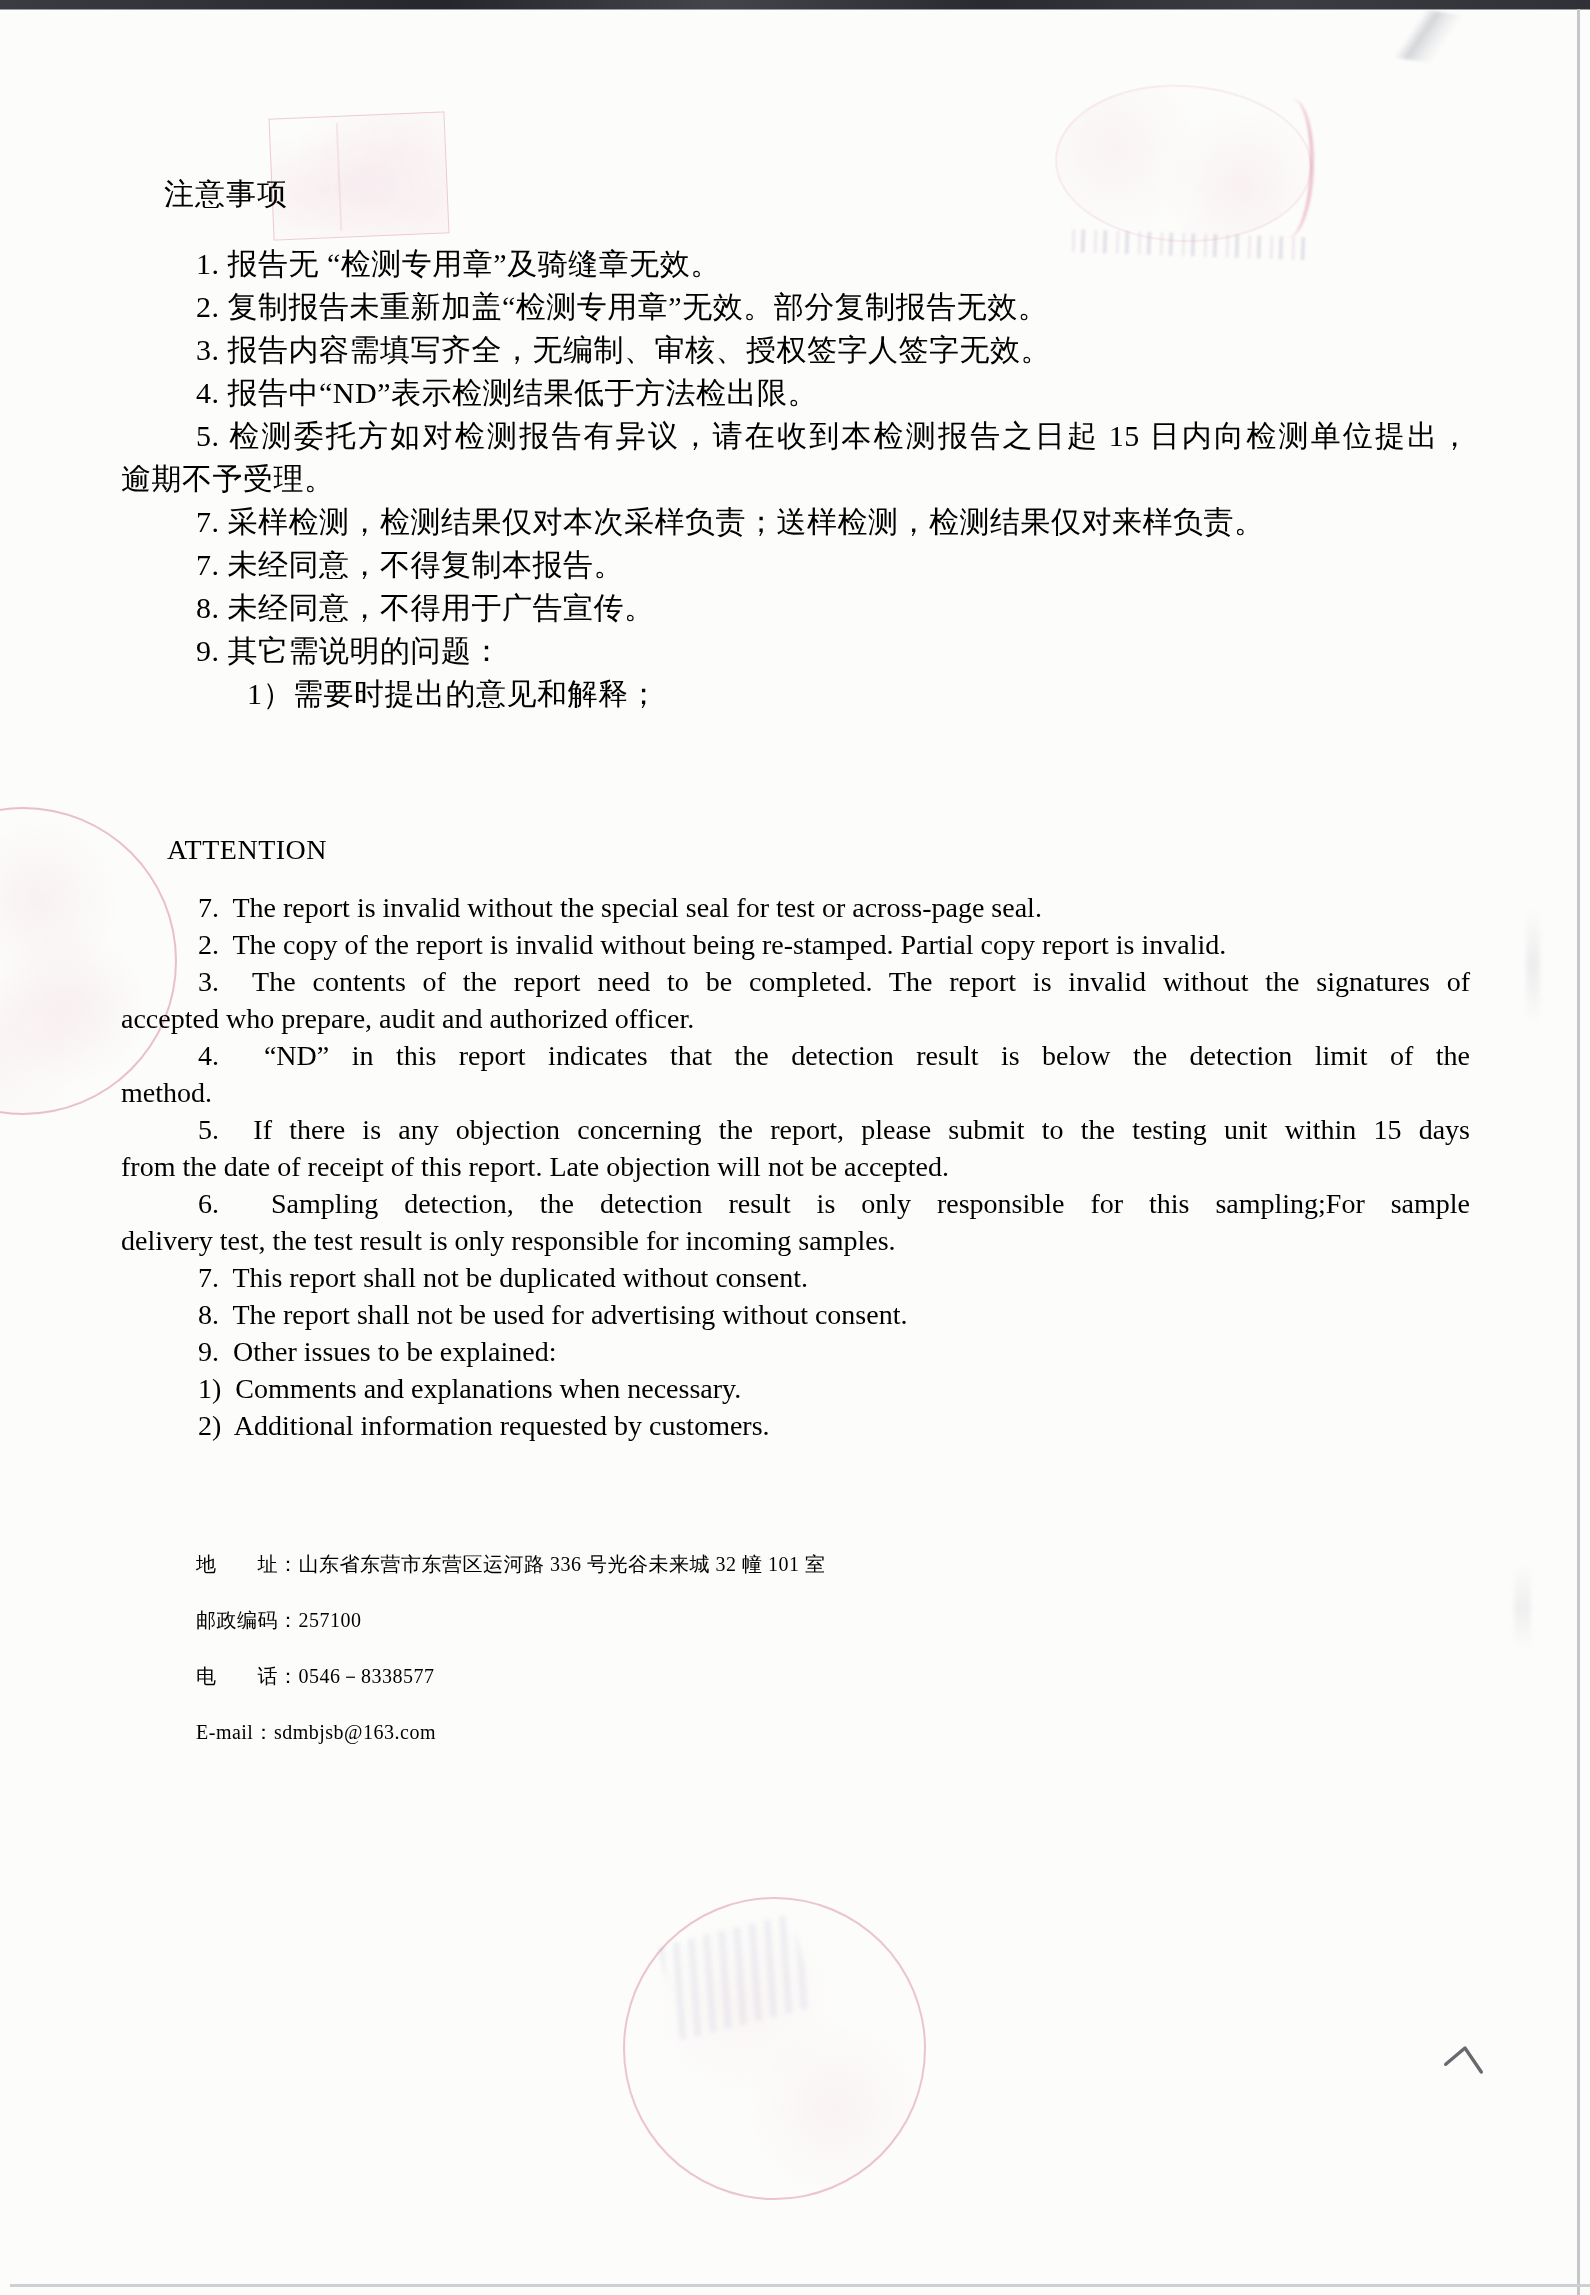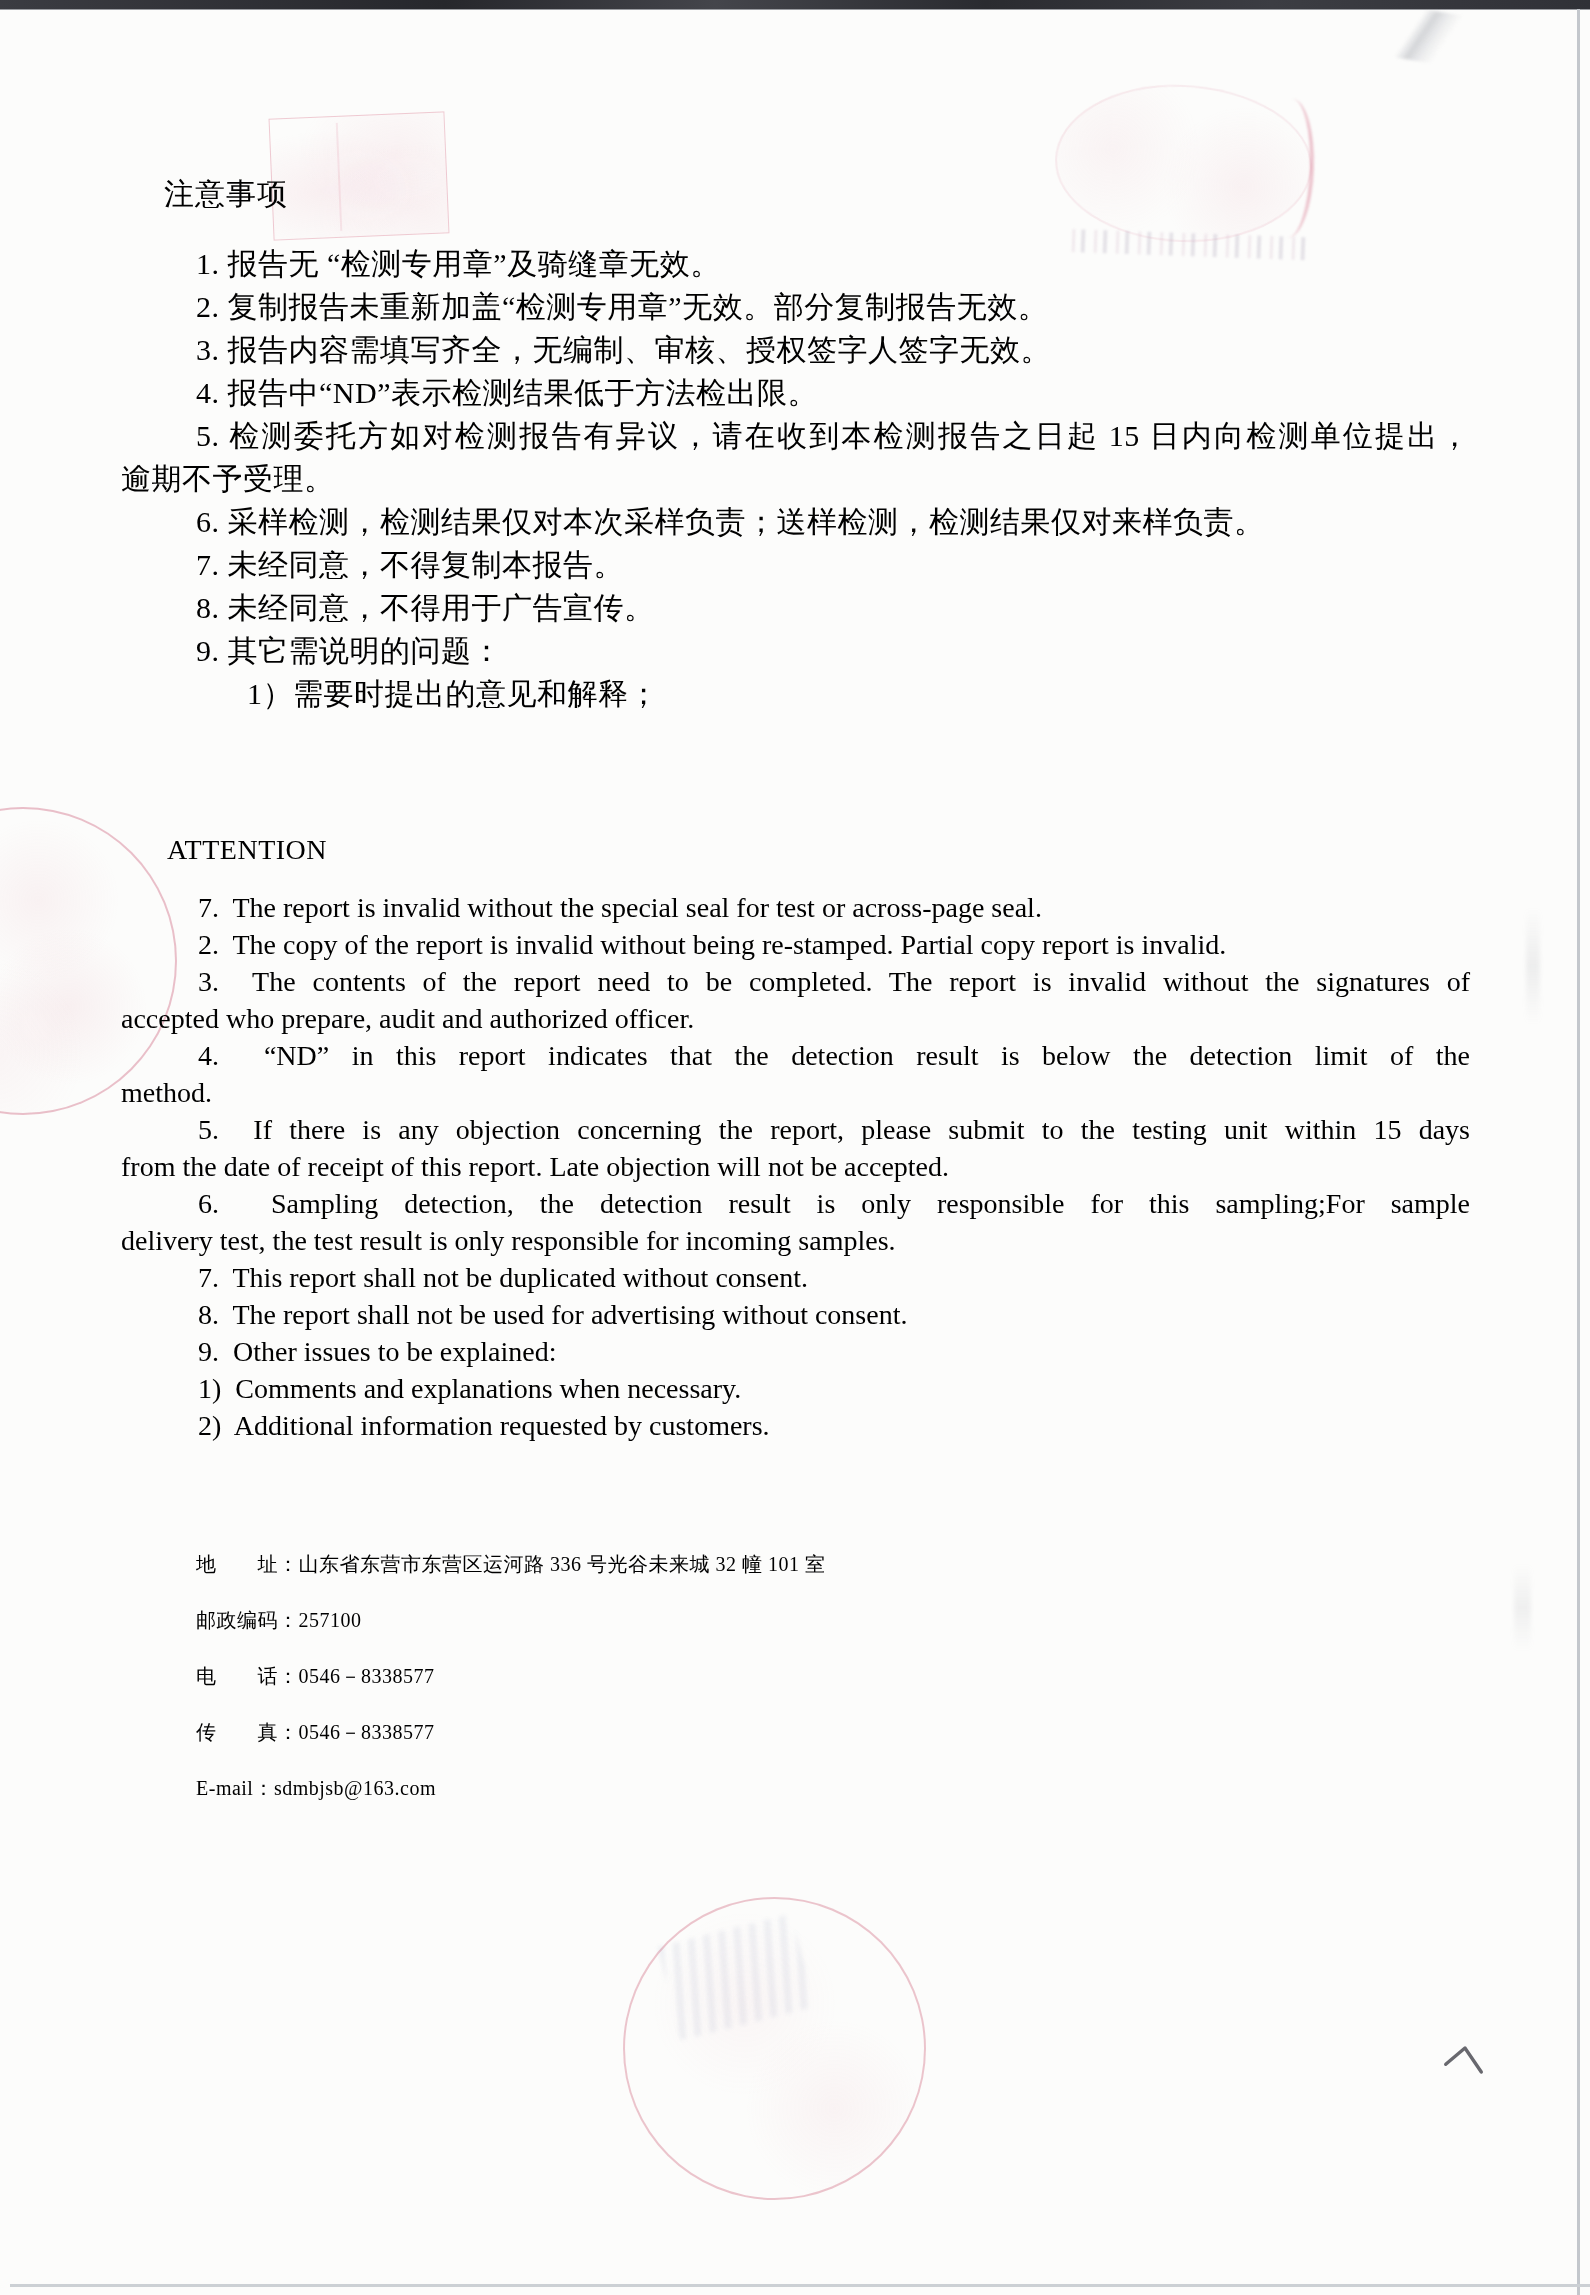--- a/index.html
+++ b/index.html
@@ -96,21 +96,21 @@
   </svg>
 
   <div class="abs heading-cn">注意事项</div>
   <div class="abs cn-list">
     <div class="ln i1">1. 报告无 “检测专用章”及骑缝章无效。</div>
     <div class="ln i1">2. 复制报告未重新加盖“检测专用章”无效。部分复制报告无效。</div>
     <div class="ln i1">3. 报告内容需填写齐全，无编制、审核、授权签字人签字无效。</div>
     <div class="ln i1">4. 报告中“ND”表示检测结果低于方法检出限。</div>
     <div class="ln i1 jy">5. 检测委托方如对检测报告有异议，请在收到本检测报告之日起 15 日内向检测单位提出，</div>
     <div class="ln">逾期不予受理。</div>
-    <div class="ln i1">6. 采样检测，检测结果仅对本次采样负责；送样检测，检测结果仅对来样负责。</div>
+    <div class="ln i1">7. 采样检测，检测结果仅对本次采样负责；送样检测，检测结果仅对来样负责。</div>
     <div class="ln i1">7. 未经同意，不得复制本报告。</div>
     <div class="ln i1">8. 未经同意，不得用于广告宣传。</div>
     <div class="ln i1">9. 其它需说明的问题：</div>
     <div class="ln i2">1）需要时提出的意见和解释；</div>
   </div>
 
   <div class="abs heading-en">ATTENTION</div>
   <div class="abs en-list">
     <div class="ln i1">7.  The report is invalid without the special seal for test or across-page seal.</div>
     <div class="ln i1">2.  The copy of the report is invalid without being re-stamped. Partial copy report is invalid.</div>
@@ -126,18 +126,17 @@
     <div class="ln i1">8.  The report shall not be used for advertising without consent.</div>
     <div class="ln i1">9.  Other issues to be explained:</div>
     <div class="ln i1">1)  Comments and explanations when necessary.</div>
     <div class="ln i1">2)  Additional information requested by customers.</div>
   </div>
 
   <div class="abs contact">
     <div class="ln">地　　址：山东省东营市东营区运河路 336 号光谷未来城 32 幢 101 室</div>
     <div class="ln">邮政编码：257100</div>
     <div class="ln">电　　话：0546－8338577</div>
-    <div class="ln">传　　真：0546－8338577</div>
     <div class="ln">E-mail：sdmbjsb@163.com</div>
   </div>
 
 </div>
 
 
 </body></html>

